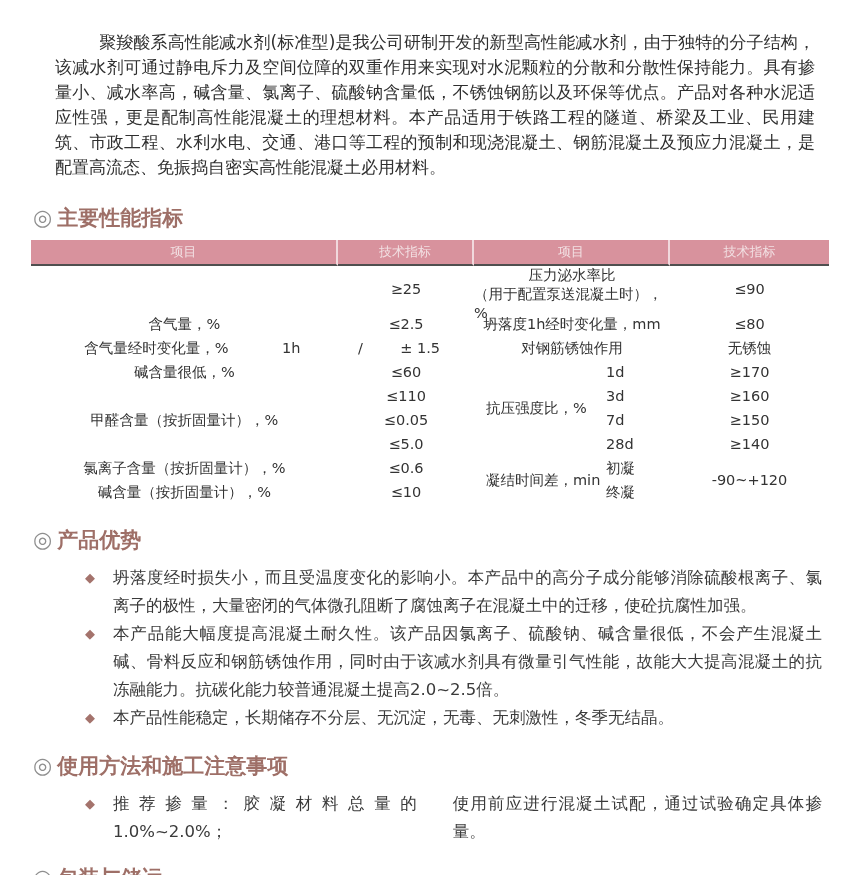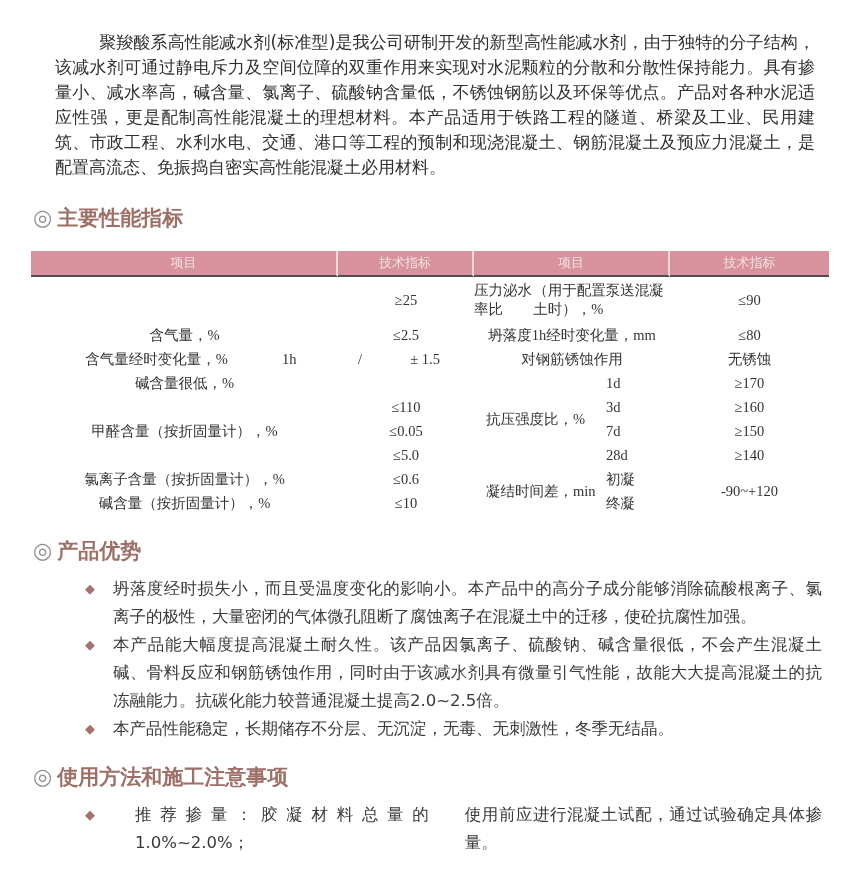--- a/index.html
+++ b/index.html
@@ -26,55 +26,54 @@
   }
   .section-title .marker{
     color:#8f8f8f;font-weight:normal;font-size:22px;margin-right:5px;
   }
   .t-advantages{margin-top:22px;}
   .t-usage{margin-top:20px;}
   .t-packaging{margin-top:18px;}
 
   
   .perf-table{
-    margin:19px 0 0 31px;width:798px;
+    margin:8px 0 0 31px;width:798px;
     display:grid;
     grid-template-columns:307px 136px 196px 159px;
     grid-template-rows:26px 46px repeat(8,24px);
-    font-family:Liberation Serif, serif;
   }
   .th{
     grid-row:1;background:#d8929d;color:#f2e0e3;
     font-size:13px;display:flex;align-items:center;justify-content:center;
     border-bottom:2px solid #4f4f4f;border-right:2px solid rgba(255,255,255,.65);
   }
   .th-last{border-right:none;}
   .td{
     display:flex;align-items:center;justify-content:center;
     font-size:14.5px;color:#333;
   }
   .c1{grid-column:1}.c2{grid-column:2}.c3{grid-column:3}.c4{grid-column:4}
   .r2{grid-row:2}.r3{grid-row:3}.r4{grid-row:4}.r5{grid-row:5}.r6{grid-row:6}
   .r7{grid-row:7}.r8{grid-row:8}.r9{grid-row:9}.r10{grid-row:10}
   .rows5-8{grid-row:5/9}
   .rows9-10{grid-row:9/11}
-  .two-line{flex-direction:row;justify-content:space-between;line-height:19px;}
+  .two-line{flex-direction:column;justify-content:space-between;line-height:19px;}
   .air-item{padding-right:10px;}
   .air-item .air-label{flex:1;text-align:center;}
   .air-item .air-time{width:46px;text-align:left;}
   .air-value{justify-content:space-between;padding:0 34px 0 20px;}
   .rlabel{justify-content:flex-start;padding-left:12px;}
   .age{justify-content:flex-start;padding-left:132px;}
 
   
   .bullets{margin:10px 25px 0 85px;}
   .bullet{display:flex;font-size:16.5px;line-height:28px;}
   .bullet .bicon{width:28px;color:#a4736c;font-size:13px;flex:none;}
   .bullet .btext{flex:1;text-align:justify;}
-  .usage-line{display:flex;margin-left:22px;}
+  .usage-line{display:flex;}
   .usage-line .left-part{margin-right:36px;}
 </style>
 </head>
 <body>
 
 <div class="page">
 
   <p class="intro">聚羧酸系高性能减水剂(标准型)是我公司研制开发的新型高性能减水剂，由于独特的分子结构，该减水剂可通过静电斥力及空间位障的双重作用来实现对水泥颗粒的分散和分散性保持能力。具有掺量小、减水率高，碱含量、氯离子、硫酸钠含量低，不锈蚀钢筋以及环保等优点。产品对各种水泥适应性强，更是配制高性能混凝土的理想材料。本产品适用于铁路工程的隧道、桥梁及工业、民用建筑、市政工程、水利水电、交通、港口等工程的预制和现浇混凝土、钢筋混凝土及预应力混凝土，是配置高流态、免振捣自密实高性能混凝土必用材料。</p>
 
   <h2 class="section-title">
@@ -96,20 +95,21 @@
     <div class="td c1 r4 air-item">
       <span class="air-label">含气量经时变化量，%</span>
       <span class="air-time">1h</span>
     </div>
     <div class="td c2 r4 air-value">
       <span>/</span>
       <span>± 1.5</span>
     </div>
 
     <div class="td c1 r5">碱含量很低，%</div>
+    <div class="td c2 r5">≤60</div>
 
     <div class="td c2 r6">≤110</div>
 
     <div class="td c1 r7">甲醛含量（按折固量计），%</div>
     <div class="td c2 r7">≤0.05</div>
 
     <div class="td c2 r8">≤5.0</div>
 
     <div class="td c1 r9">氯离子含量（按折固量计），%</div>
     <div class="td c2 r9">≤0.6</div>

